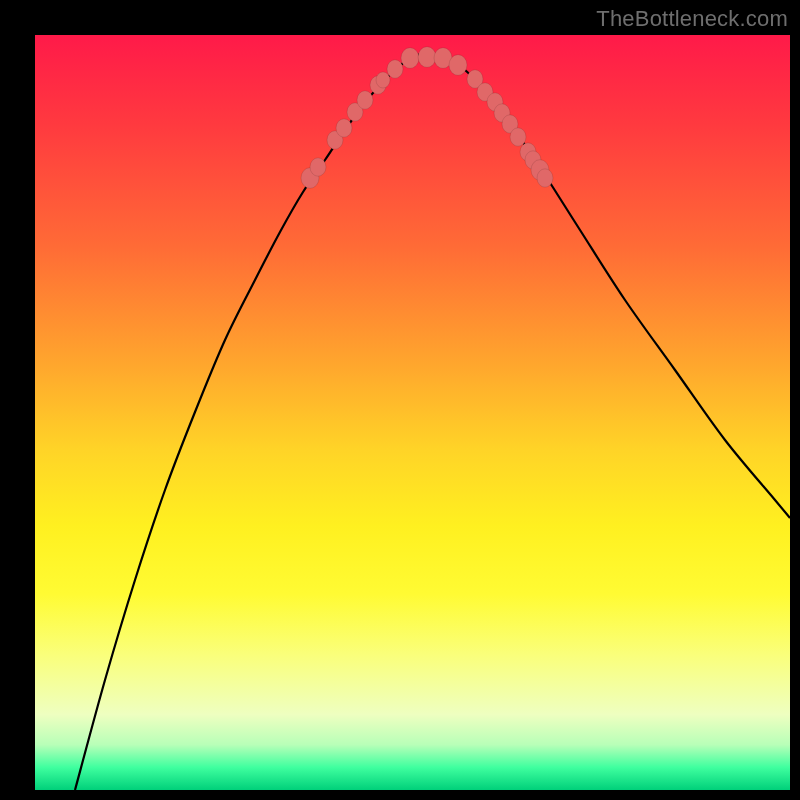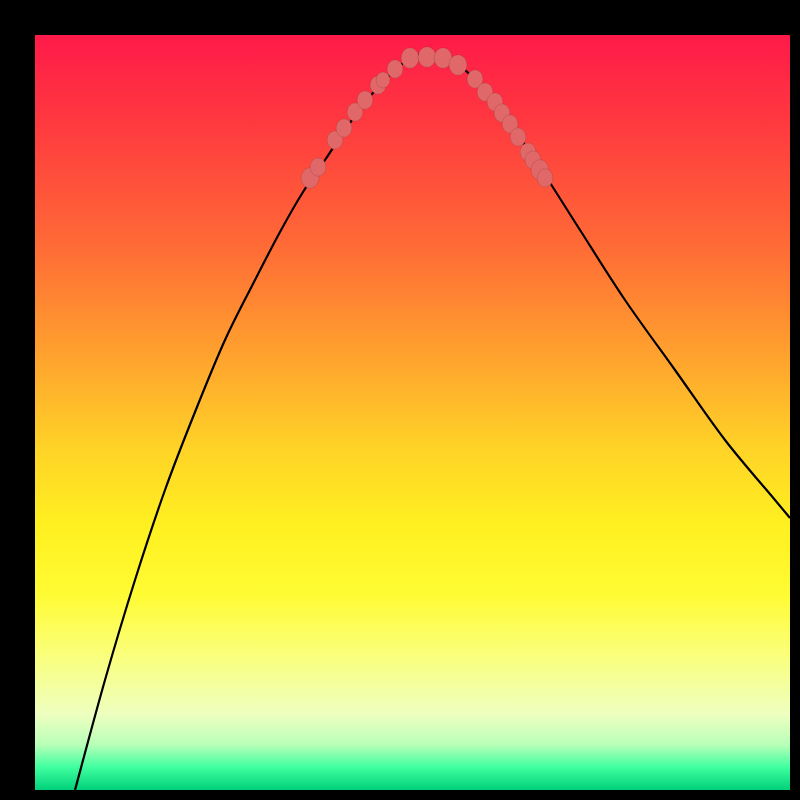--- a/index.html
+++ b/index.html
@@ -95,13 +95,14 @@
           <ellipse cx="467" cy="78" rx="8" ry="9.2" class="marker"></ellipse>
           <ellipse cx="475" cy="89" rx="8" ry="9.2" class="marker"></ellipse>
           <ellipse cx="483" cy="102" rx="8" ry="9.2" class="marker"></ellipse>
           <ellipse cx="493" cy="117" rx="8" ry="9.2" class="marker"></ellipse>
           <ellipse cx="498" cy="125" rx="8" ry="9.2" class="marker"></ellipse>
           <ellipse cx="505" cy="135" rx="9" ry="10.35" class="marker"></ellipse>
           <ellipse cx="510" cy="143" rx="8" ry="9.2" class="marker"></ellipse>
         </g>
     </svg>
   </div>
+  <div class="watermark">TheBottleneck.com</div>
 </div>
 
 </body></html>

